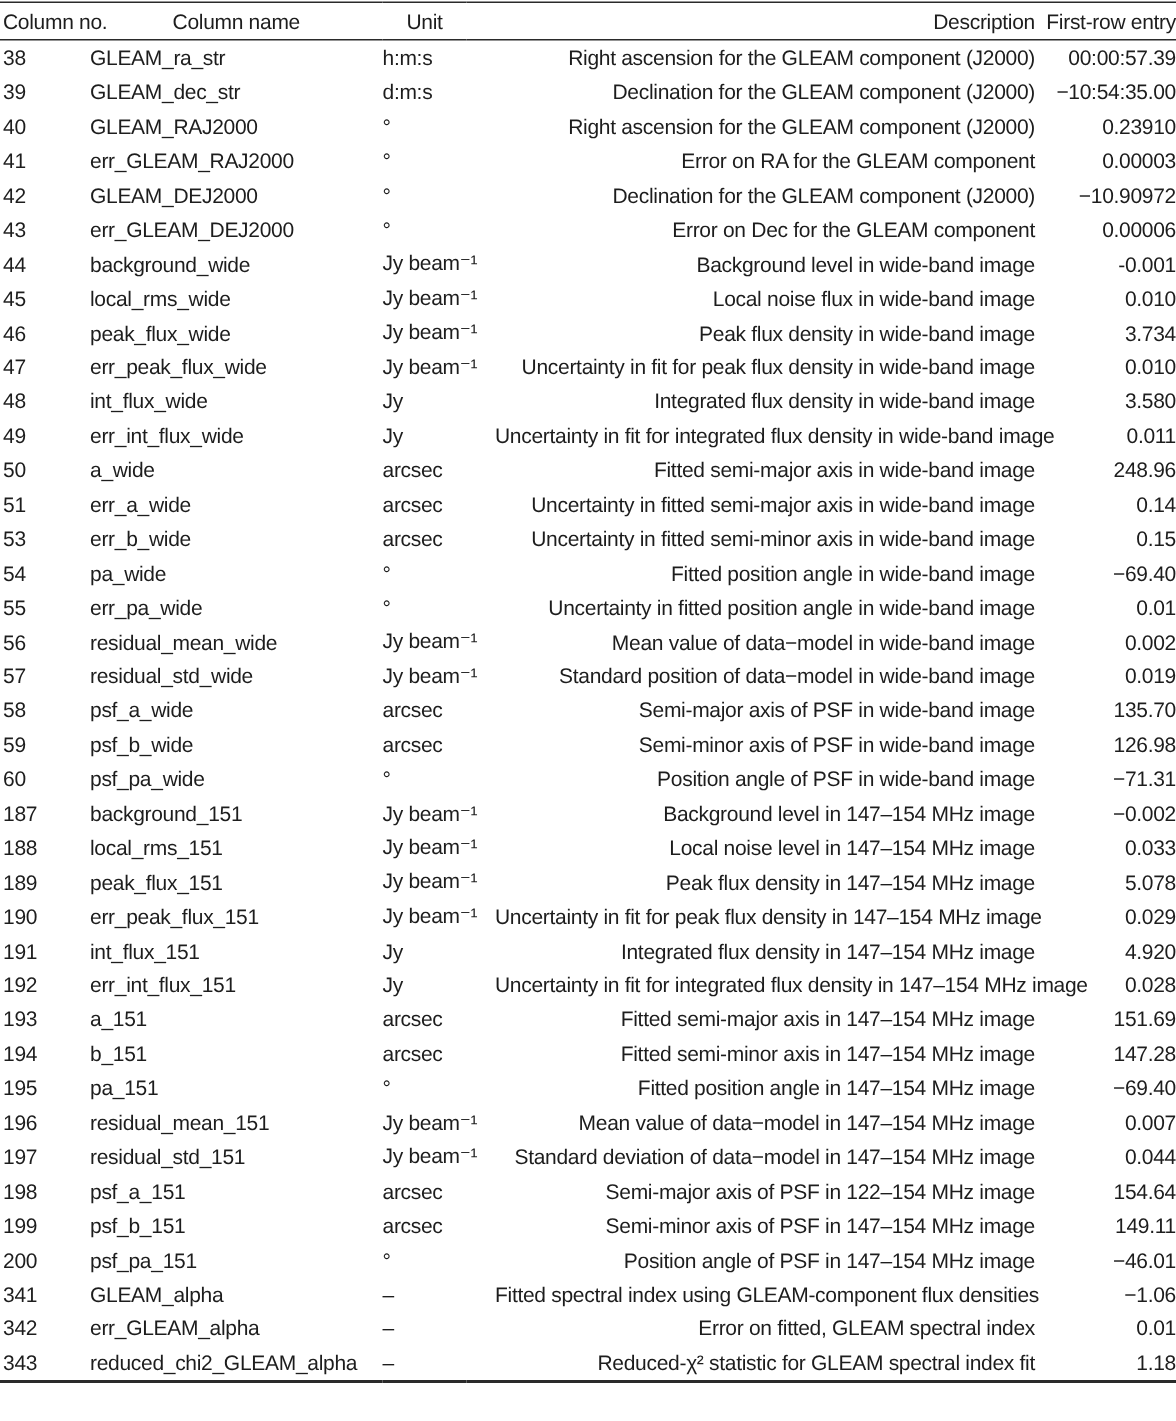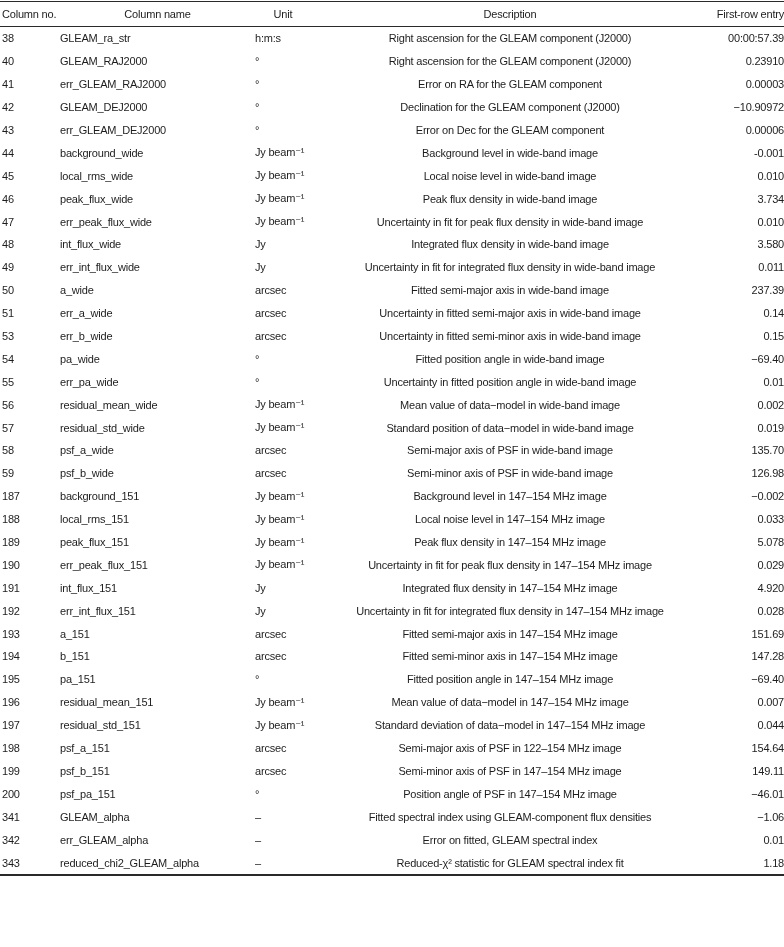--- a/index.html
+++ b/index.html
@@ -3,21 +3,21 @@
 <meta charset="utf-8">
 <style>
   html, body { margin: 0; padding: 0; background: #ffffff; }
   .page {
     position: relative;
     width: 784px;
     height: 947px;
     background: #ffffff;
     overflow: hidden;
     font-family: "Liberation Sans", "DejaVu Sans", sans-serif;
-    font-size: 11px;
+    font-size: 14px;
     letter-spacing: -0.2px;
     color: #1d1d1d;
   }
   table.cols {
     border-collapse: collapse;
     table-layout: fixed;
     width: 784px;
     margin-top: 1px;
     border-top: 1.5px solid #2a2a2a;
     border-bottom: 2px solid #2a2a2a;
@@ -34,21 +34,21 @@
   td {
     height: 22.9px;
     vertical-align: middle;
     white-space: nowrap;
     padding: 0;
     overflow: visible;
   }
   .c-no   { text-align: left;  padding-left: 2px;  }
   .c-name { }
   .c-unit { }
-  .c-desc { text-align: center;  padding-left: 19px; }
+  .c-desc { text-align: right;  padding-left: 19px; }
   .c-val  { text-align: right; }
 </style>
 </head>
 <body>
 
 <div class="page">
   <table class="cols">
     <colgroup>
       <col style="width:60px">
       <col style="width:195px">
@@ -67,20 +67,27 @@
     </thead>
     <tbody>
         <tr>
     <td class="c-no">38</td>
     <td class="c-name">GLEAM_ra_str</td>
     <td class="c-unit">h:m:s</td>
     <td class="c-desc">Right ascension for the GLEAM component (J2000)</td>
     <td class="c-val">00:00:57.39</td>
   </tr>
         <tr>
+    <td class="c-no">39</td>
+    <td class="c-name">GLEAM_dec_str</td>
+    <td class="c-unit">d:m:s</td>
+    <td class="c-desc">Declination for the GLEAM component (J2000)</td>
+    <td class="c-val">−10:54:35.00</td>
+  </tr>
+        <tr>
     <td class="c-no">40</td>
     <td class="c-name">GLEAM_RAJ2000</td>
     <td class="c-unit">°</td>
     <td class="c-desc">Right ascension for the GLEAM component (J2000)</td>
     <td class="c-val">0.23910</td>
   </tr>
         <tr>
     <td class="c-no">41</td>
     <td class="c-name">err_GLEAM_RAJ2000</td>
     <td class="c-unit">°</td>
@@ -105,21 +112,21 @@
     <td class="c-no">44</td>
     <td class="c-name">background_wide</td>
     <td class="c-unit">Jy beam⁻¹</td>
     <td class="c-desc">Background level in wide-band image</td>
     <td class="c-val">-0.001</td>
   </tr>
         <tr>
     <td class="c-no">45</td>
     <td class="c-name">local_rms_wide</td>
     <td class="c-unit">Jy beam⁻¹</td>
-    <td class="c-desc">Local noise level in wide-band image</td>
+    <td class="c-desc">Local noise flux in wide-band image</td>
     <td class="c-val">0.010</td>
   </tr>
         <tr>
     <td class="c-no">46</td>
     <td class="c-name">peak_flux_wide</td>
     <td class="c-unit">Jy beam⁻¹</td>
     <td class="c-desc">Peak flux density in wide-band image</td>
     <td class="c-val">3.734</td>
   </tr>
         <tr>
@@ -141,21 +148,21 @@
     <td class="c-name">err_int_flux_wide</td>
     <td class="c-unit">Jy</td>
     <td class="c-desc">Uncertainty in fit for integrated flux density in wide-band image</td>
     <td class="c-val">0.011</td>
   </tr>
         <tr>
     <td class="c-no">50</td>
     <td class="c-name">a_wide</td>
     <td class="c-unit">arcsec</td>
     <td class="c-desc">Fitted semi-major axis in wide-band image</td>
-    <td class="c-val">237.39</td>
+    <td class="c-val">248.96</td>
   </tr>
         <tr>
     <td class="c-no">51</td>
     <td class="c-name">err_a_wide</td>
     <td class="c-unit">arcsec</td>
     <td class="c-desc">Uncertainty in fitted semi-major axis in wide-band image</td>
     <td class="c-val">0.14</td>
   </tr>
         <tr>
     <td class="c-no">53</td>
@@ -198,20 +205,27 @@
     <td class="c-unit">arcsec</td>
     <td class="c-desc">Semi-major axis of PSF in wide-band image</td>
     <td class="c-val">135.70</td>
   </tr>
         <tr>
     <td class="c-no">59</td>
     <td class="c-name">psf_b_wide</td>
     <td class="c-unit">arcsec</td>
     <td class="c-desc">Semi-minor axis of PSF in wide-band image</td>
     <td class="c-val">126.98</td>
+  </tr>
+        <tr>
+    <td class="c-no">60</td>
+    <td class="c-name">psf_pa_wide</td>
+    <td class="c-unit">°</td>
+    <td class="c-desc">Position angle of PSF in wide-band image</td>
+    <td class="c-val">−71.31</td>
   </tr>
         <tr>
     <td class="c-no">187</td>
     <td class="c-name">background_151</td>
     <td class="c-unit">Jy beam⁻¹</td>
     <td class="c-desc">Background level in 147–154 MHz image</td>
     <td class="c-val">−0.002</td>
   </tr>
         <tr>
     <td class="c-no">188</td>

